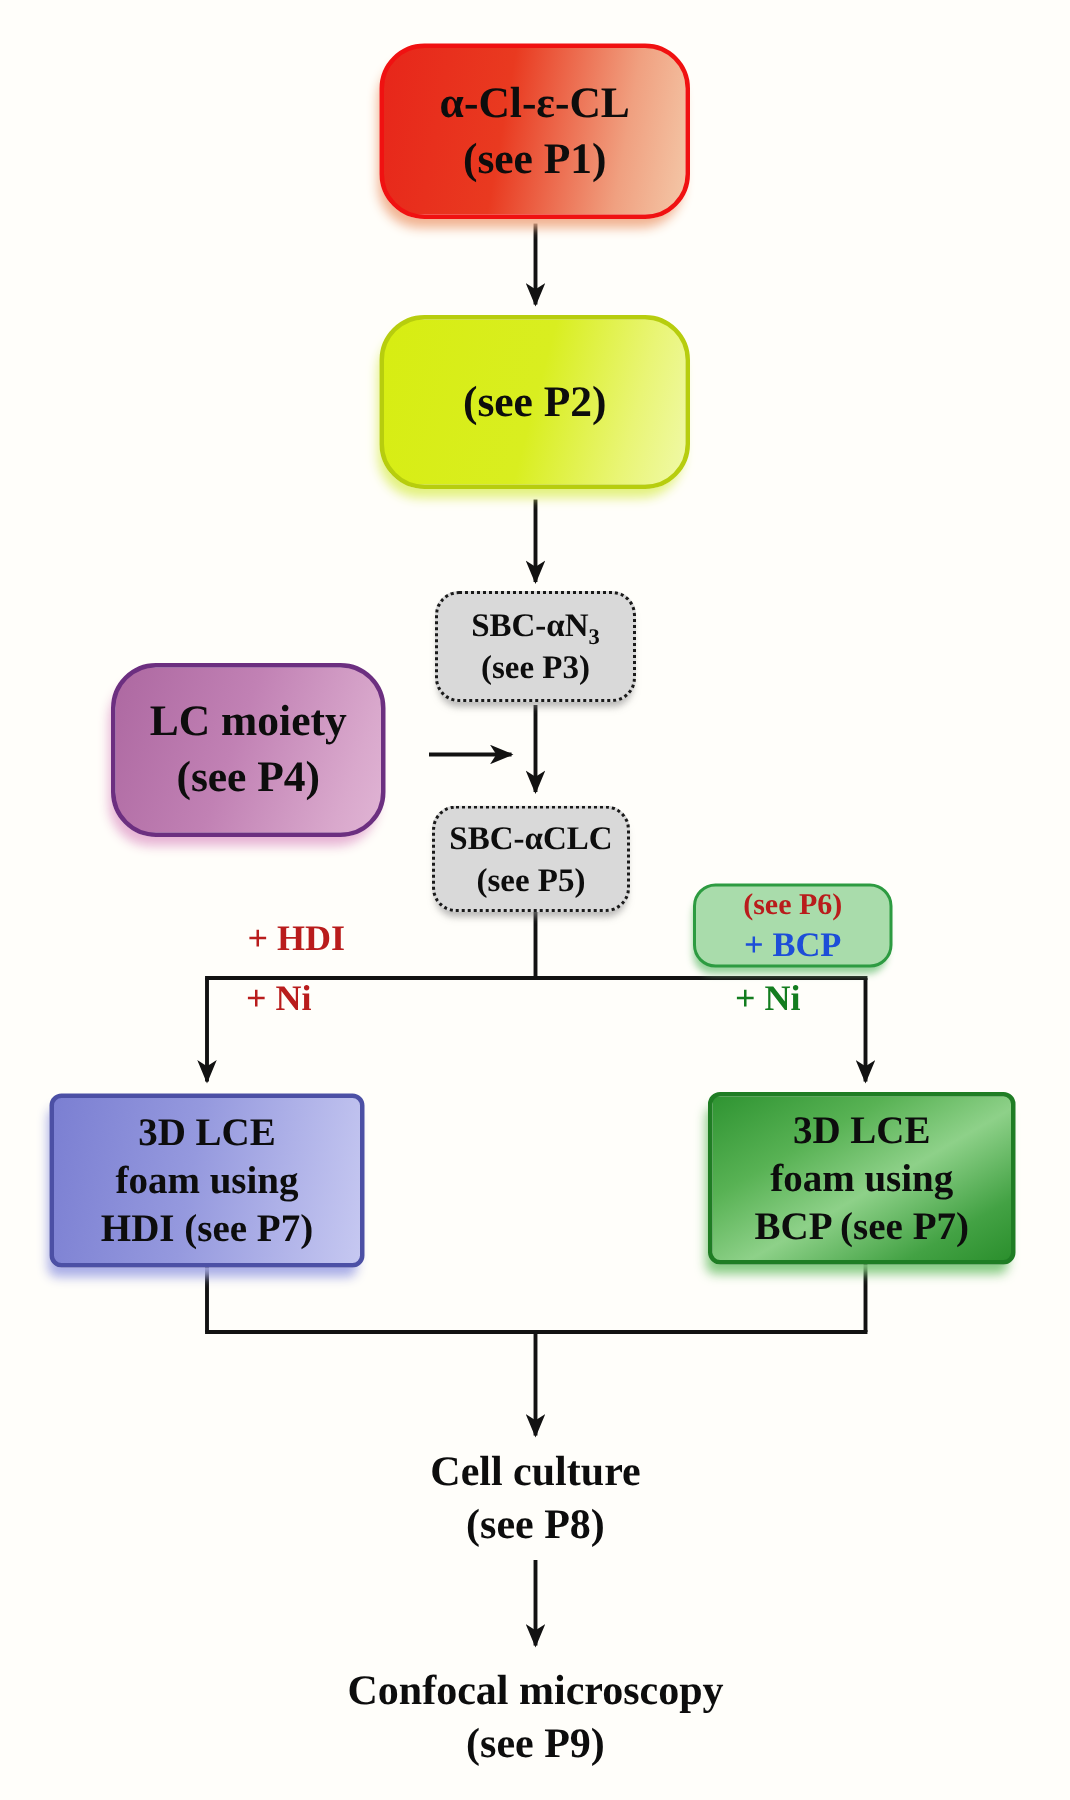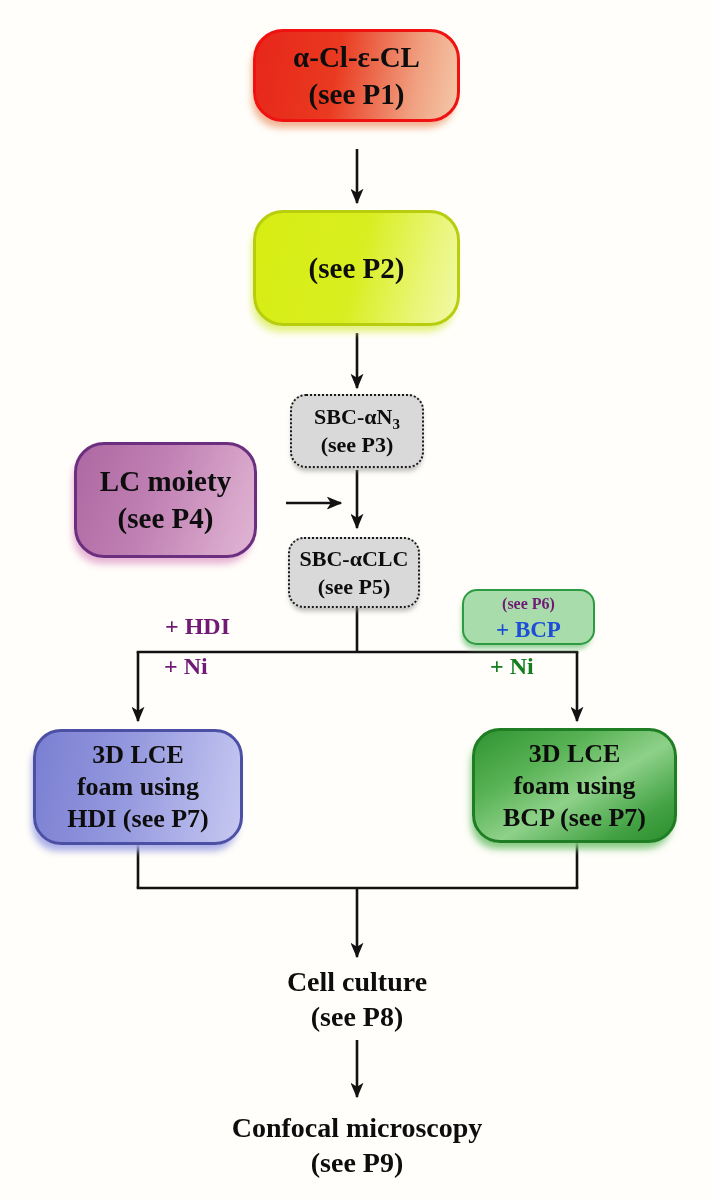--- a/index.html
+++ b/index.html
@@ -50,41 +50,41 @@
     background:#d9d9d9;
     box-shadow:0 5px 5px -2px rgba(140,140,140,0.6);
   }
   .box-gray sub{font-size:0.68em;line-height:0;}
   
   .box-sm{
     border:2.5px solid #2d9b41;border-radius:15px;
     background:#a9dcab;
     box-shadow:-2px 6px 5px -2px rgba(140,205,145,0.9);
   }
-  .box-sm .l1{font-size:16px;line-height:25px;color:#701a75;}
+  .box-sm .l1{font-size:20px;line-height:25px;color:#b91c1c;}
   .box-sm .l2{font-size:23px;line-height:27px;color:#1d4ed8;}
   
-  .box-foam{font-size:26px;line-height:32px;border-radius:28px;}
+  .box-foam{font-size:26px;line-height:32px;border-radius:8px;}
   .box-p7h{
     border:3px solid #4c50a5;
     background:linear-gradient(100deg,#7b7fd2 0%,#9599de 45%,#c6c8f1 100%);
     box-shadow:-3px 8px 7px -2px rgba(165,170,230,0.95);
   }
   .box-p7b{
     border:3px solid #1f7d24;
     background:linear-gradient(150deg,#2f9432 0%,#58b254 30%,#8ed189 55%,#43a244 82%,#2b8f2d 100%);
     box-shadow:-3px 8px 7px -2px rgba(130,200,125,0.95);
   }
   
   .plus-label{
     position:absolute;z-index:2;
     font-weight:bold;font-size:24px;line-height:26px;
     white-space:nowrap;
   }
-  .blue-label{color:#701a75;}
+  .blue-label{color:#b91c1c;}
   .green-label{color:#137d1f;}
   
   .flow-text{
     position:absolute;z-index:2;
     font-weight:bold;font-size:28px;line-height:35px;
     color:#0d0d0d;text-align:center;
   }
 </style>
 </head>
 <body>
@@ -107,21 +107,21 @@
       <path d="M138,652 L138,721" marker-end="url(#ah)"></path>
       <path d="M577,652 L577,721" marker-end="url(#ah)"></path>
       <path d="M138,845 L138,888"></path>
       <path d="M577,843 L577,888"></path>
       <path d="M136.7,888 L578.3,888"></path>
       <path d="M357,888 L357,957" marker-end="url(#ah)"></path>
       <path d="M357,1040 L357,1097" marker-end="url(#ah)"></path>
     </g>
   </svg>
 
-  <div class="node box-lg box-p1" style="left:253px;top:29px;width:207px;height:93px;">
+  <div class="node box-lg box-p1" style="left:253px;top:29px;width:207px;height:117px;">
     <div>α-Cl-ε-CL</div>
     <div>(see P1)</div>
   </div>
 
   <div class="node box-lg box-p2" style="left:253px;top:210px;width:207px;height:116px;">
     <div>(see P2)</div>
   </div>
 
   <div class="node box-gray" style="left:290px;top:394px;width:134px;height:74px;">
     <div><span>SBC-αN</span><sub>3</sub></div>

